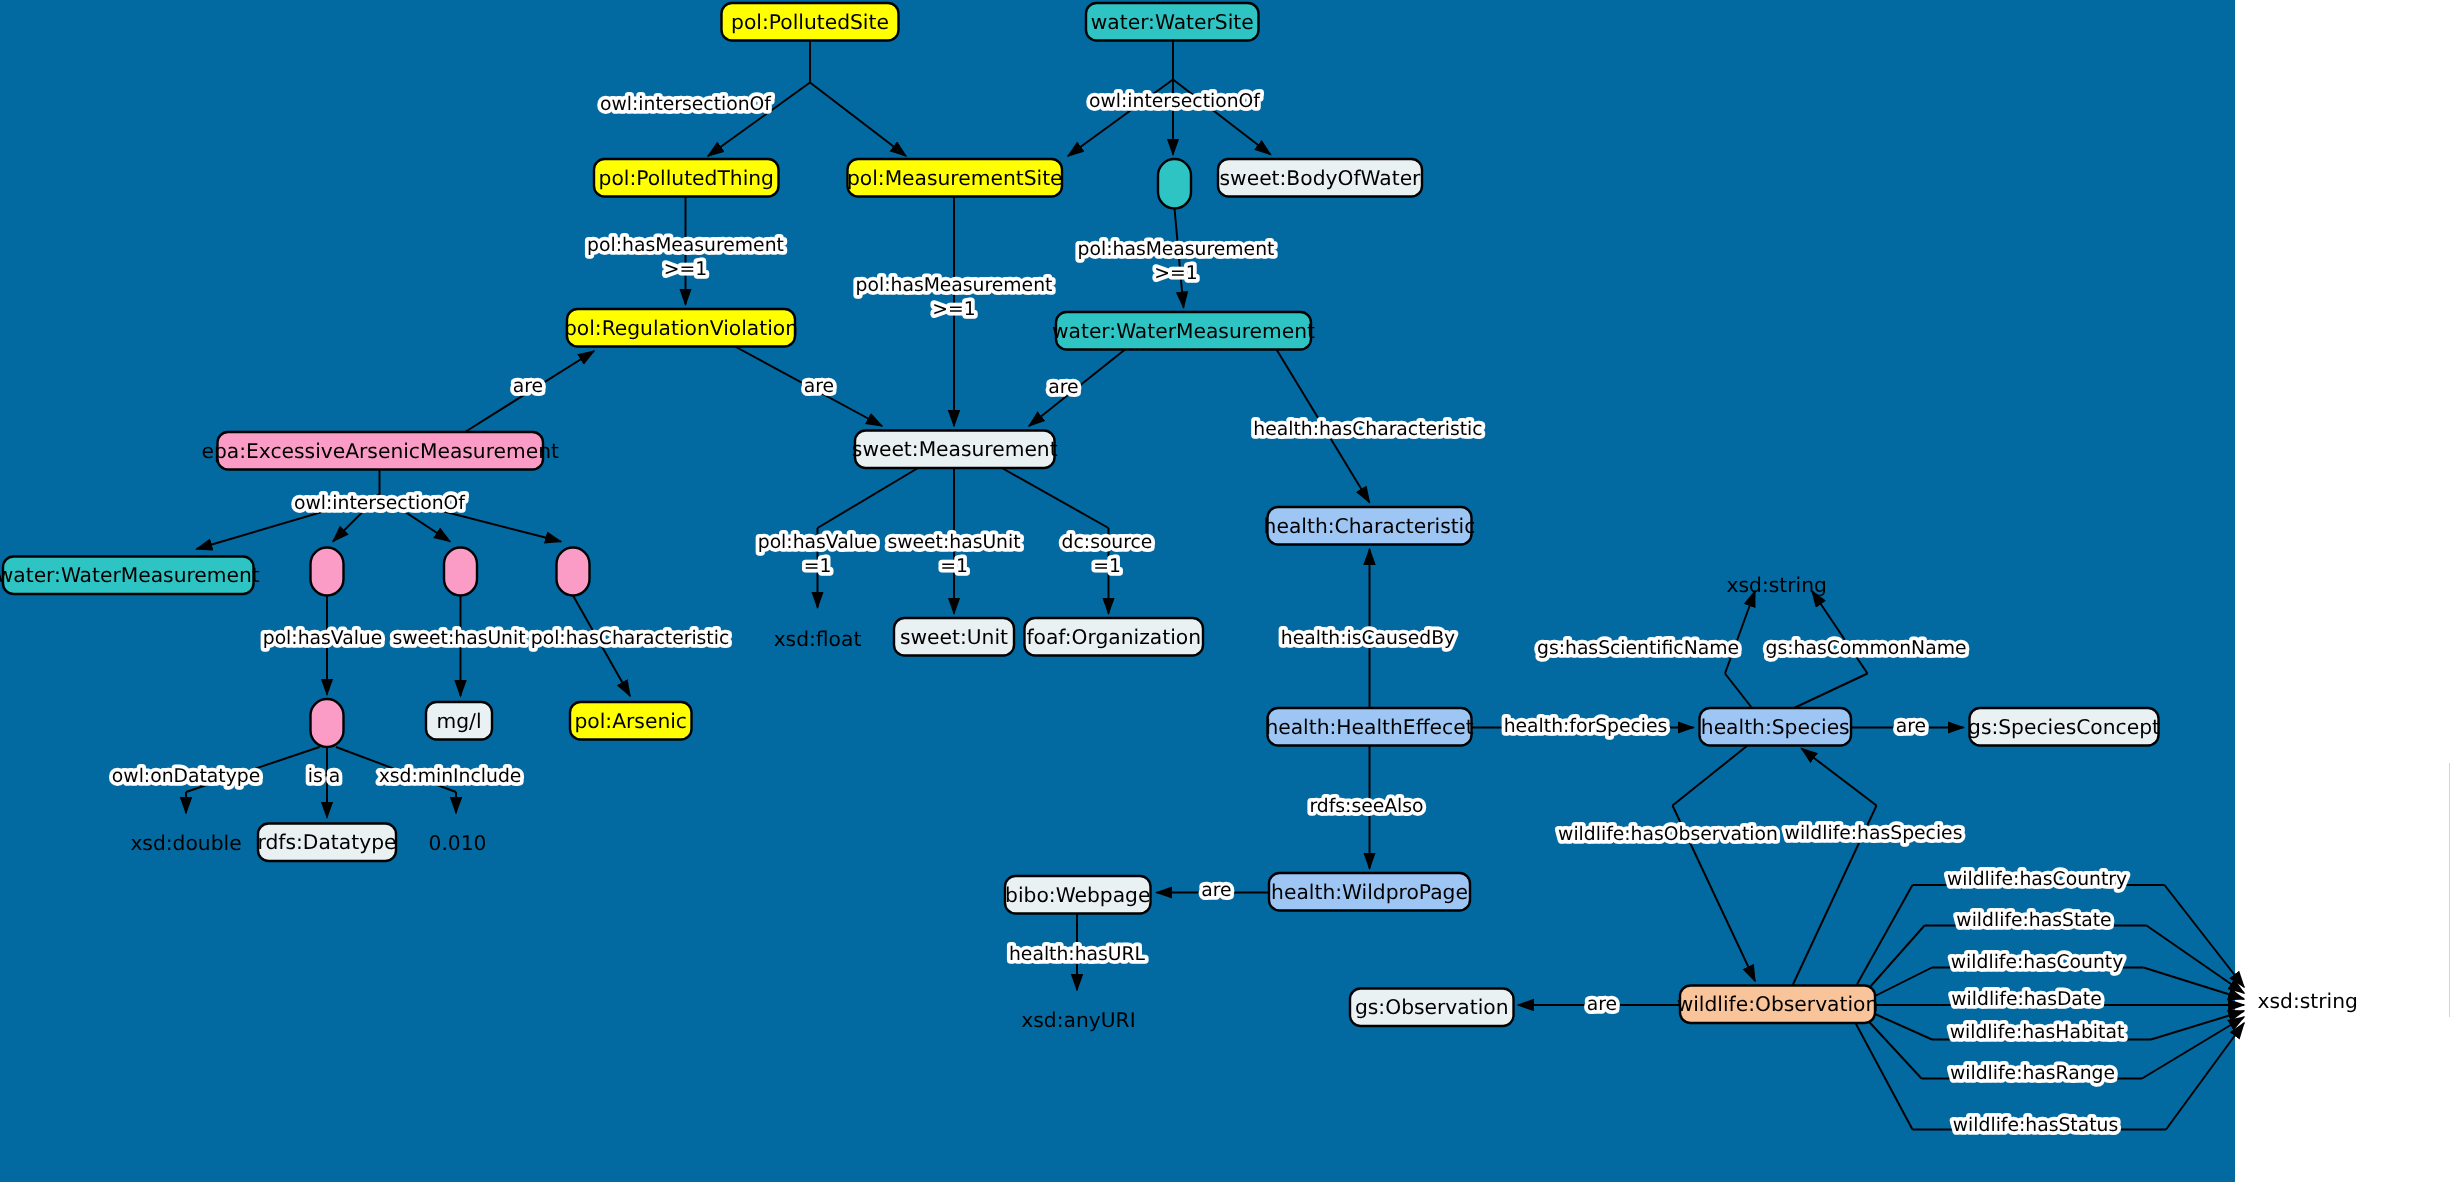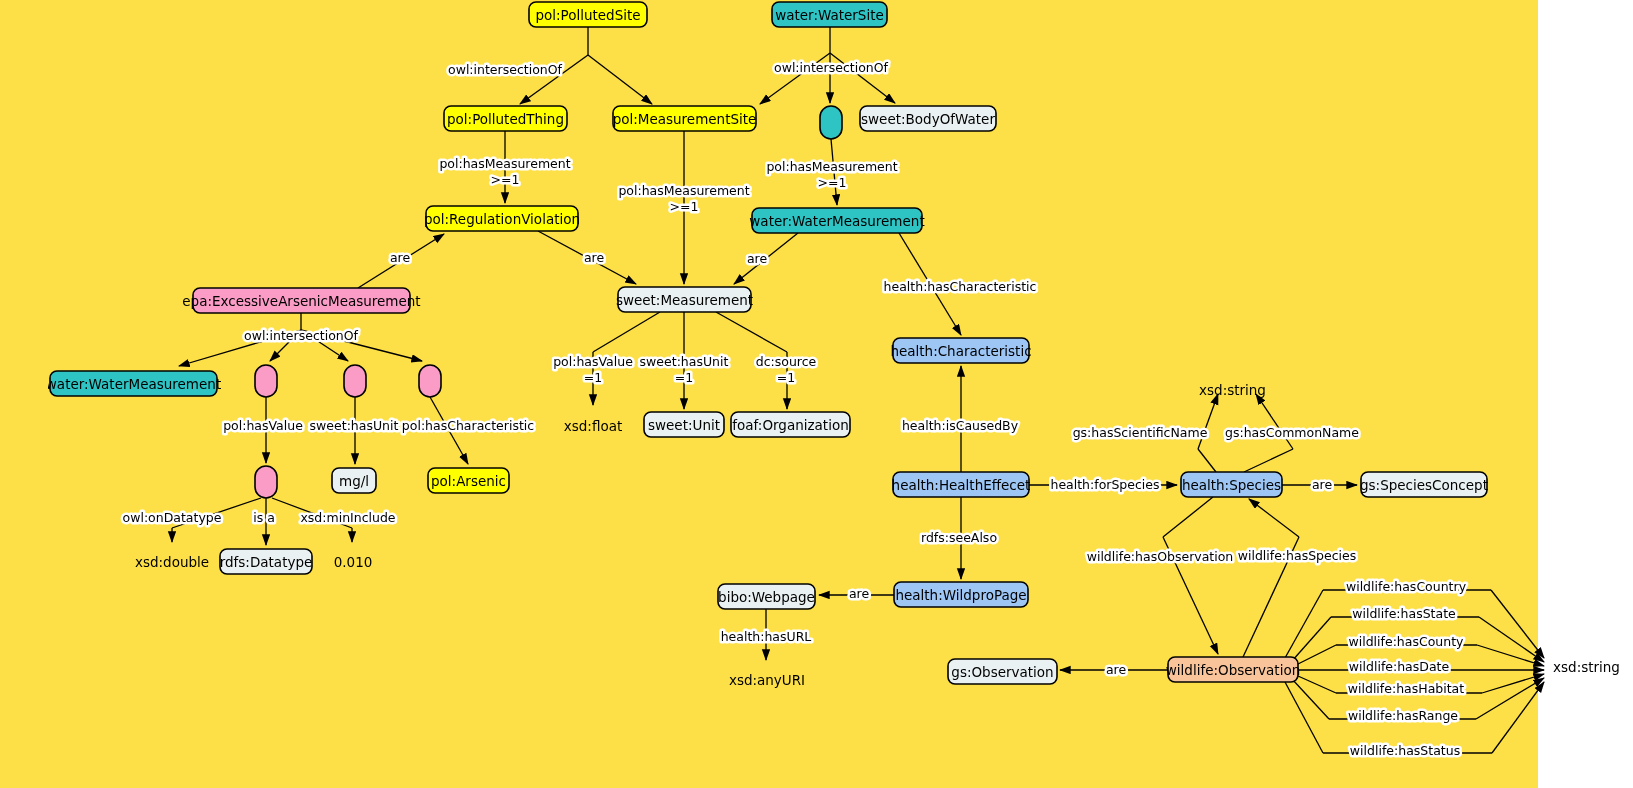--- a/index.html
+++ b/index.html
@@ -10,22 +10,21 @@
   body {
     width: 1633px;
     height: 788px;
     overflow: hidden;
     font-family: "DejaVu Sans", sans-serif;
   }
   #graph-root {
     position: relative;
     width: 1490px;
     height: 788px;
-    background: #fde047;
-    padding-left: 48px;
+    background: #0369a1;
   }
   svg#ontology-svg {
     display: block;
     width: 1633px;
     height: 788px;
   }
   .node-rect {
     stroke: #000000;
     stroke-width: 1.6;
   }

